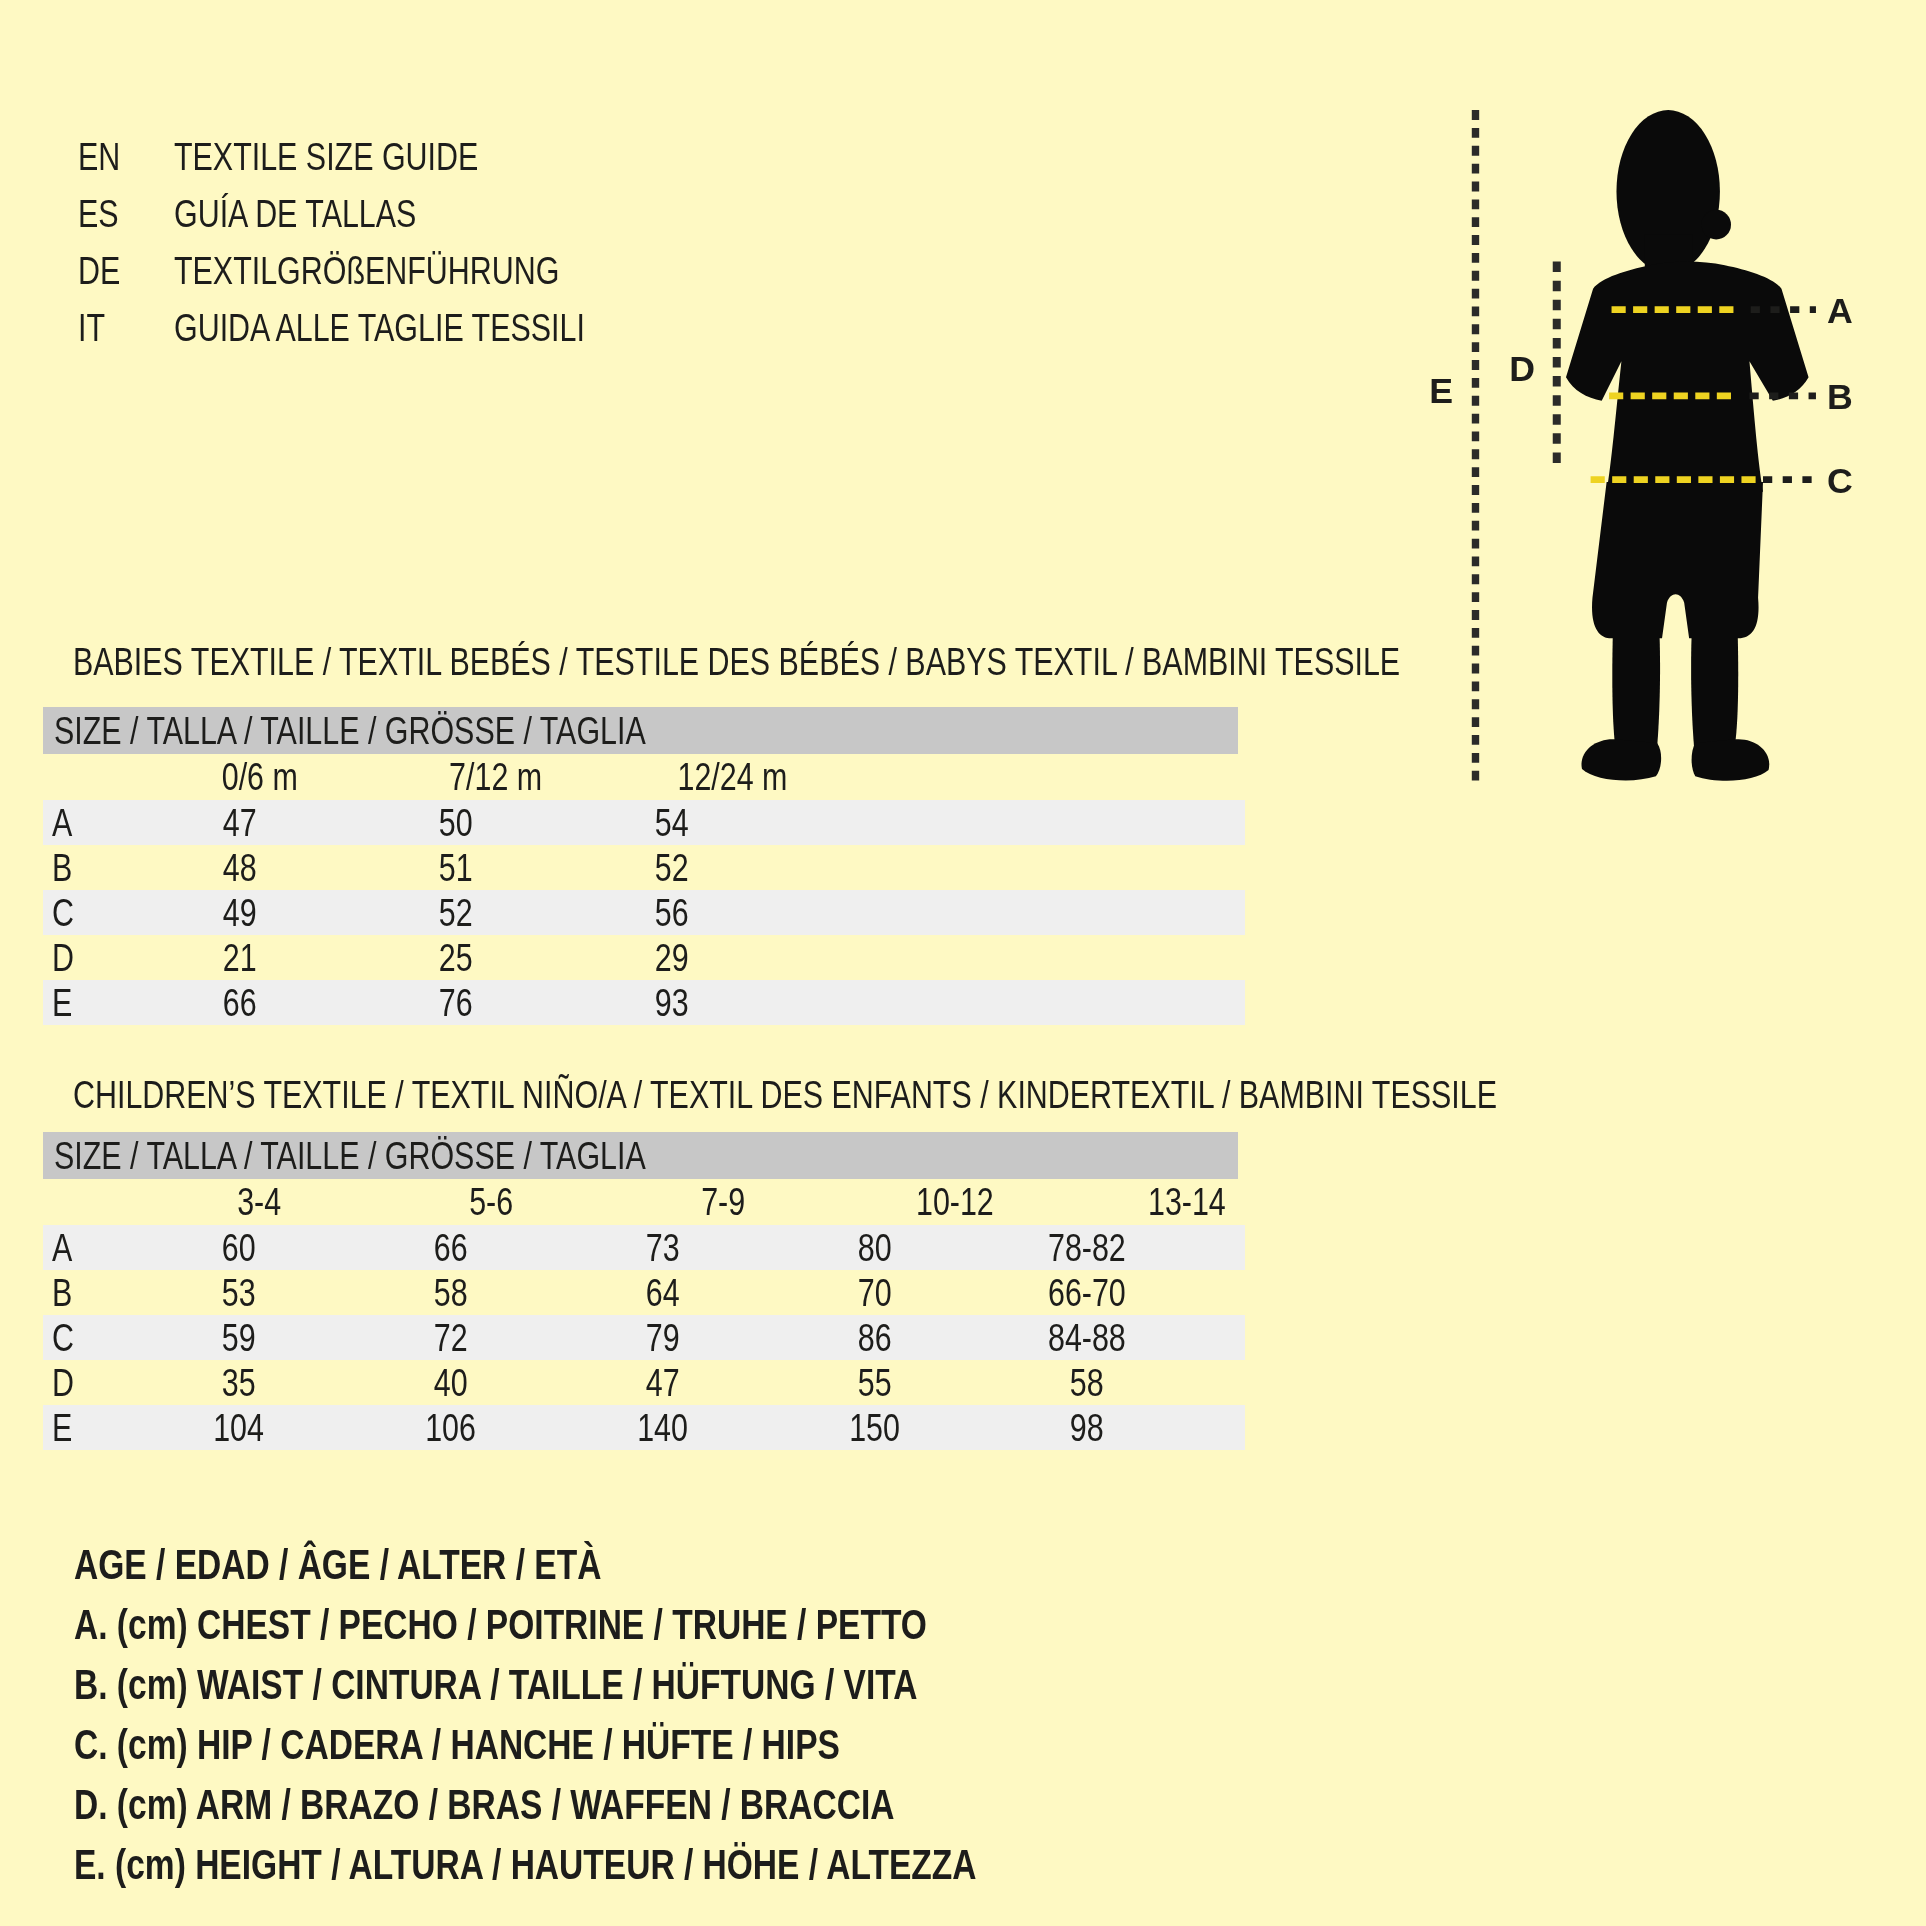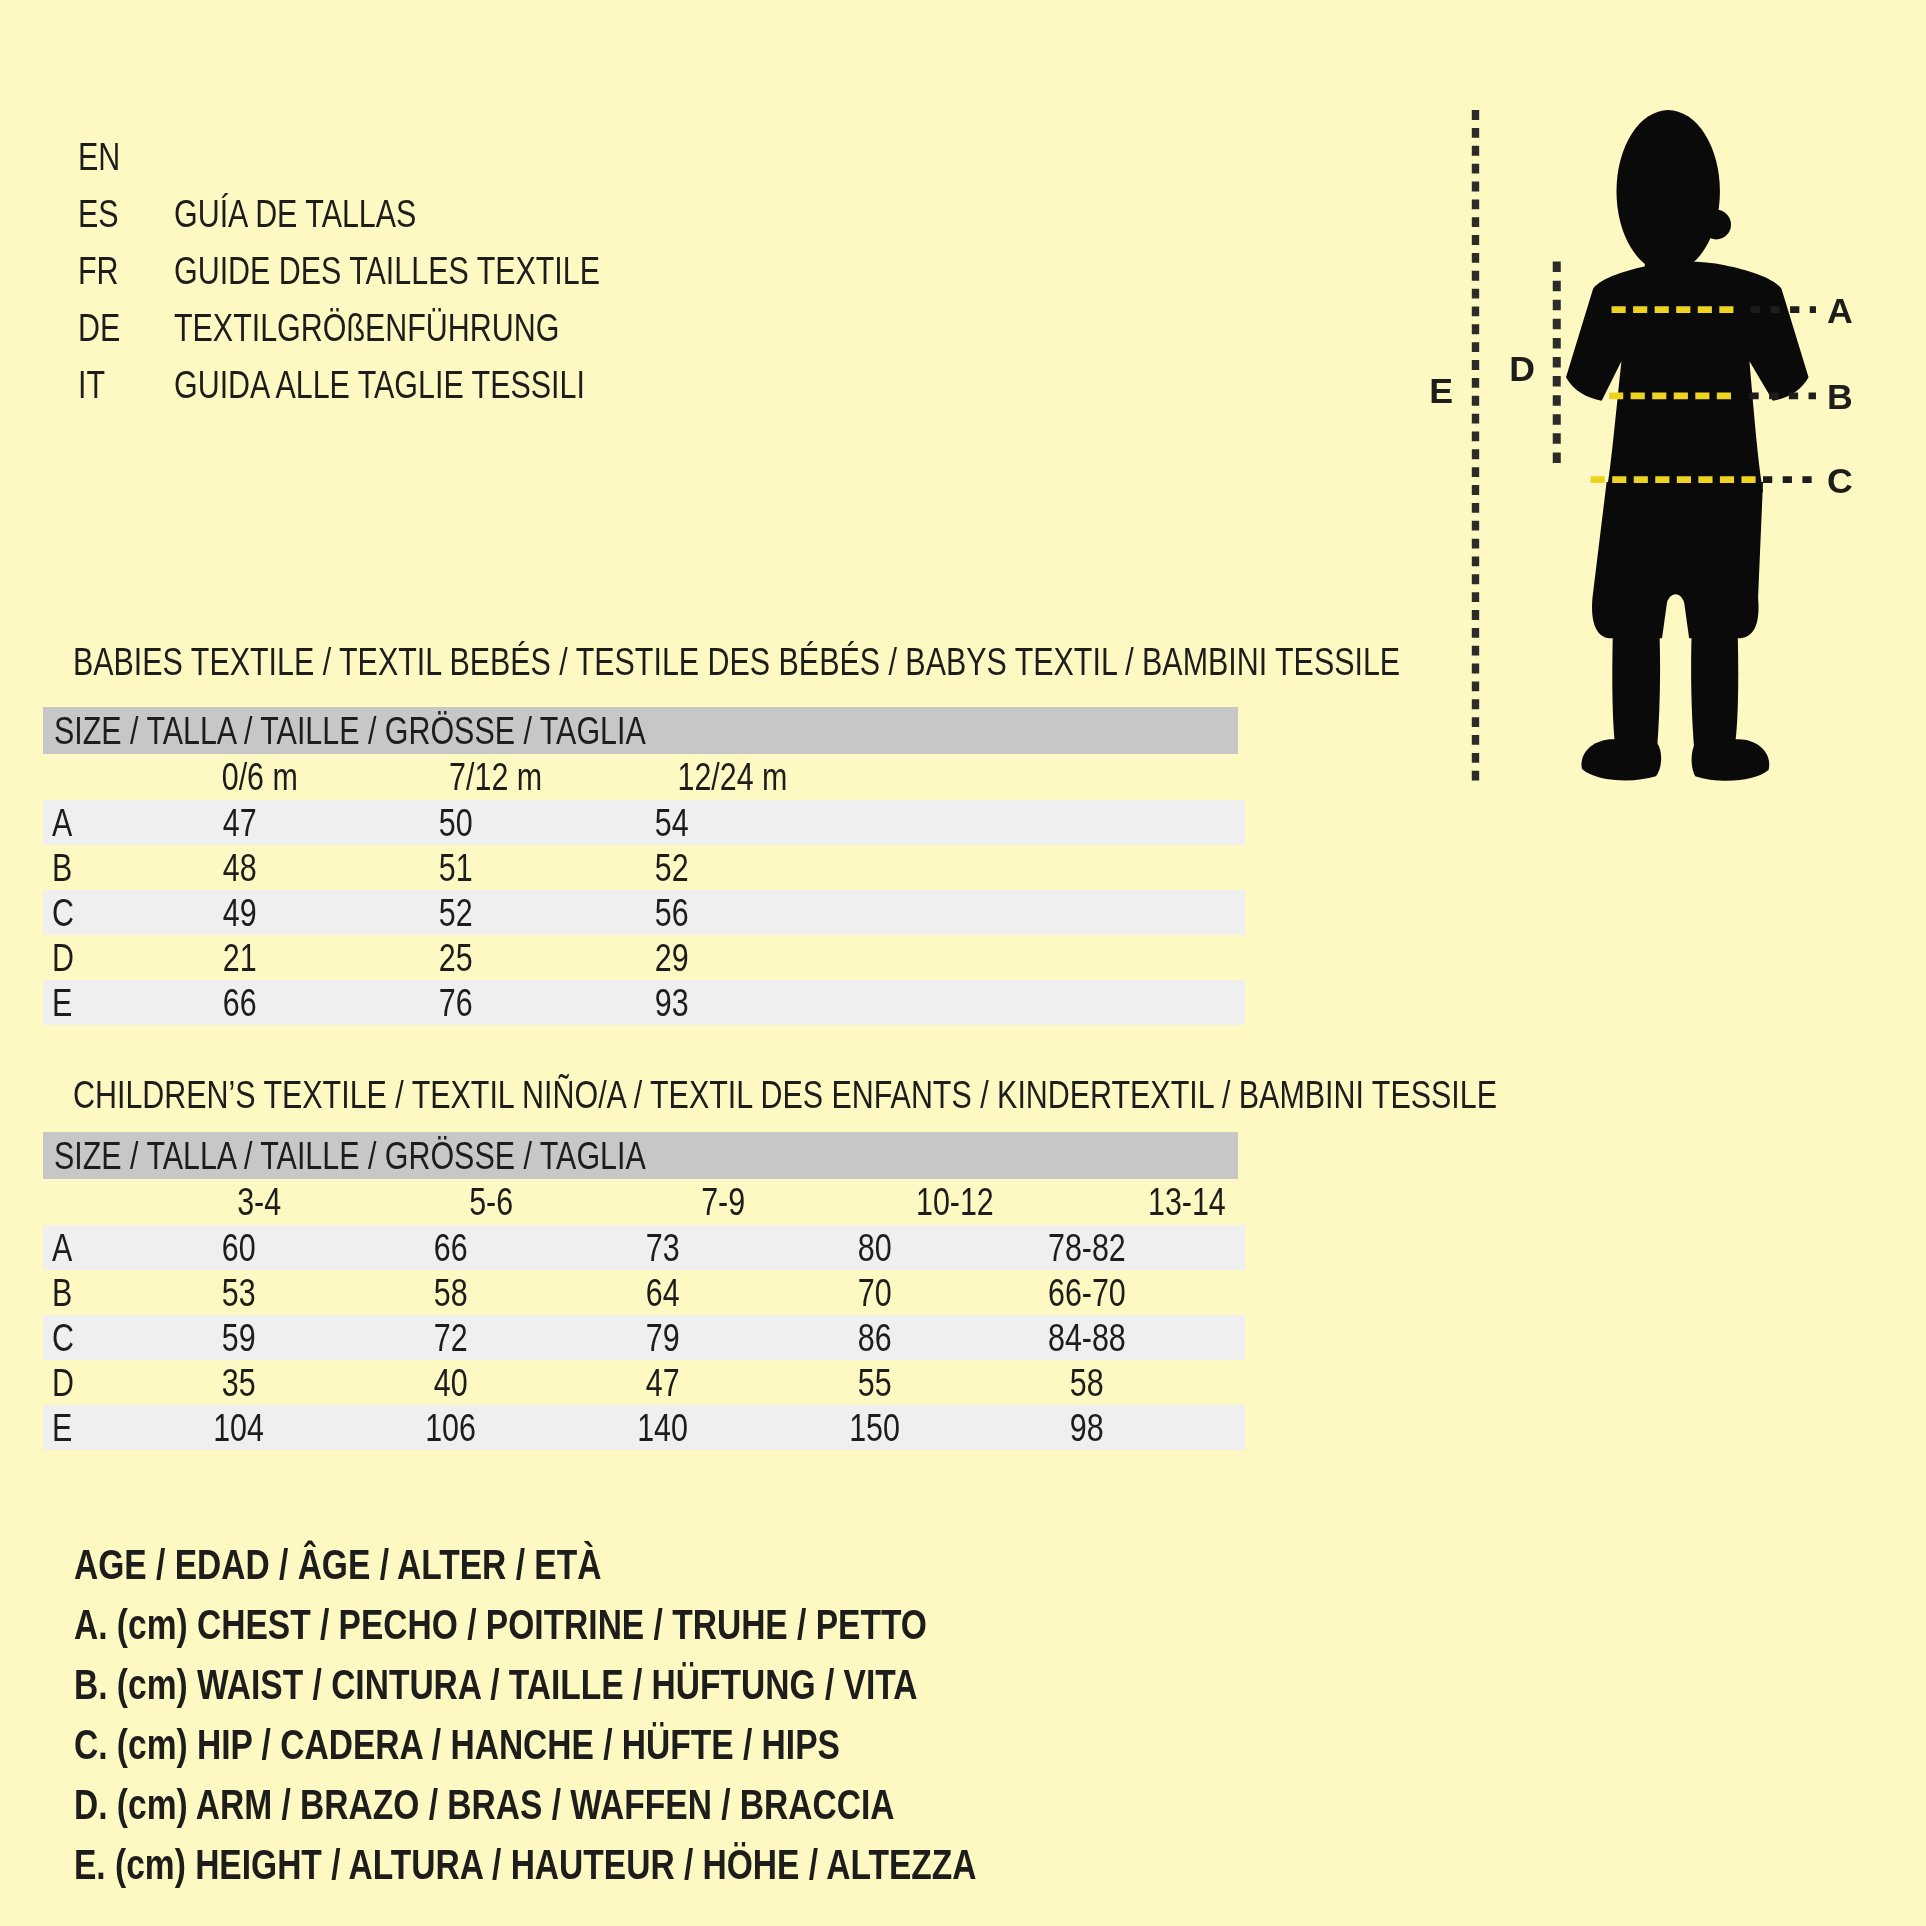--- a/index.html
+++ b/index.html
@@ -36,28 +36,25 @@
   .fig-label{font-family:"Liberation Sans","DejaVu Sans",sans-serif;font-weight:bold;font-size:58px;fill:#1d1d1b;}
 </style>
 </head>
 <body>
 
 <div class="page">
 
   <div class="lang-block">
     <div class="lang-row">
       <span><span class="cx">EN</span></span>
+      <span><span class="cx">TEXTILE SIZE GUIDE</span></span>
     </div>
     <div class="lang-row">
       <span><span class="cx">ES</span></span>
       <span><span class="cx">GUÍA DE TALLAS</span></span>
-    </div>
-    <div class="lang-row">
-      <span><span class="cx">FR</span></span>
-      <span><span class="cx">GUIDE DES TAILLES TEXTILE</span></span>
     </div>
     <div class="lang-row">
       <span><span class="cx">DE</span></span>
       <span><span class="cx">TEXTILGRÖßENFÜHRUNG</span></span>
     </div>
     <div class="lang-row">
       <span><span class="cx">IT</span></span>
       <span><span class="cx">GUIDA ALLE TAGLIE TESSILI</span></span>
     </div>
   </div>

